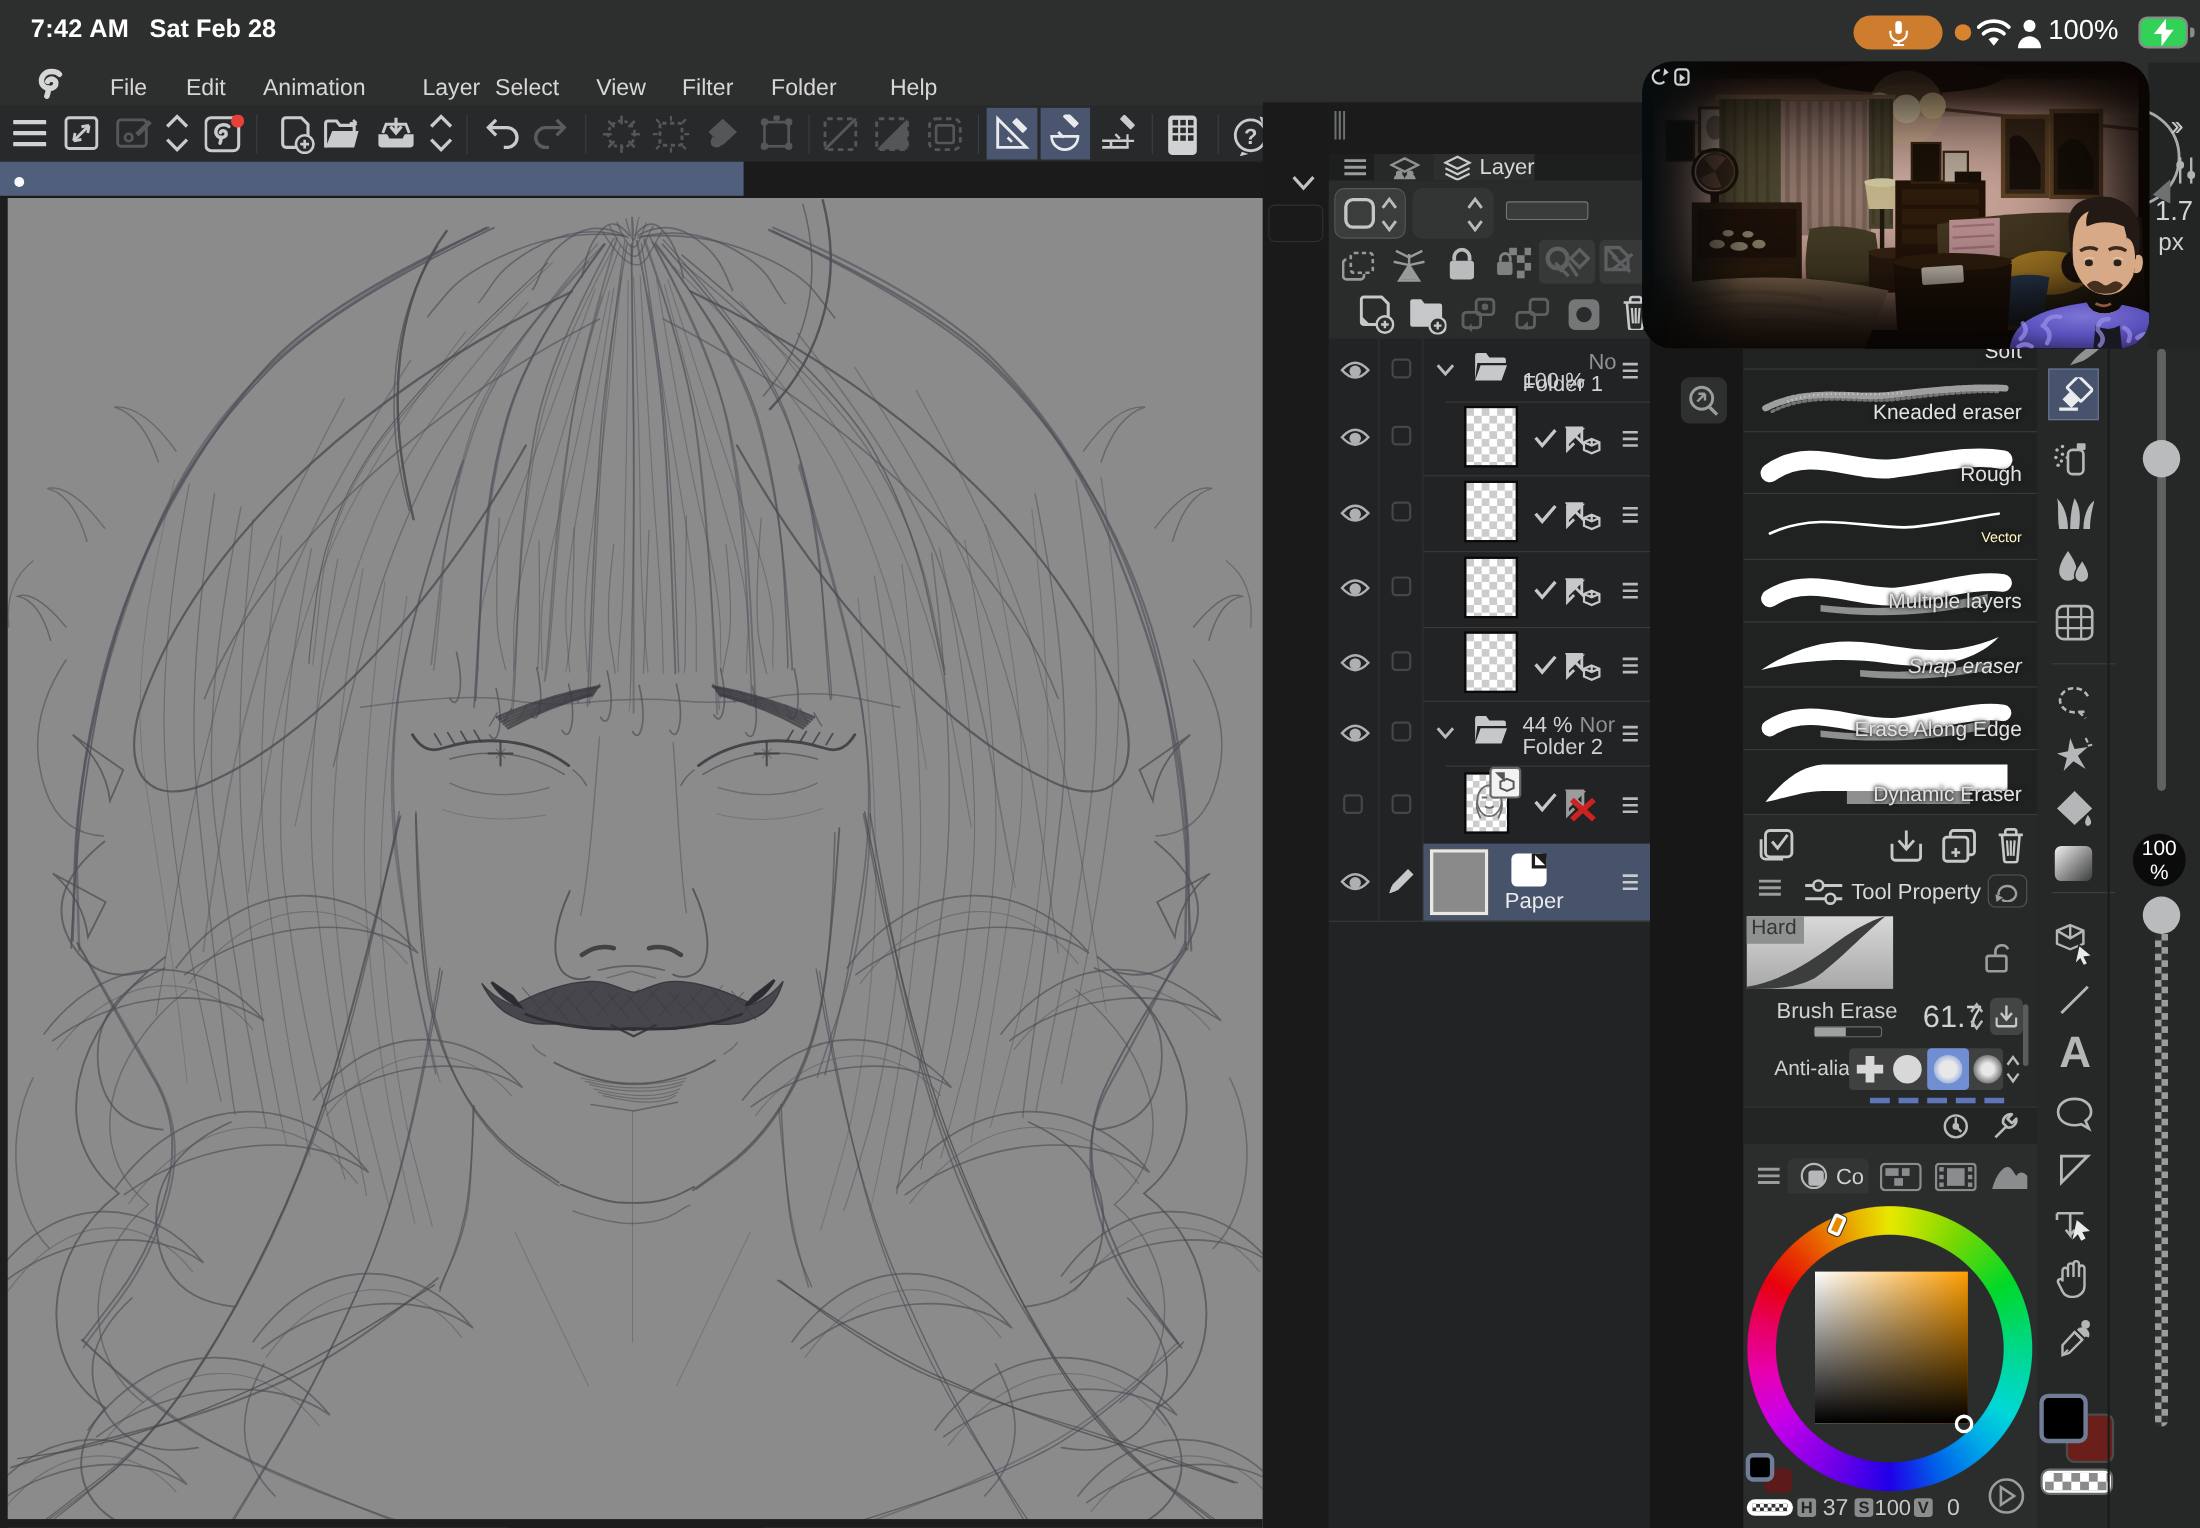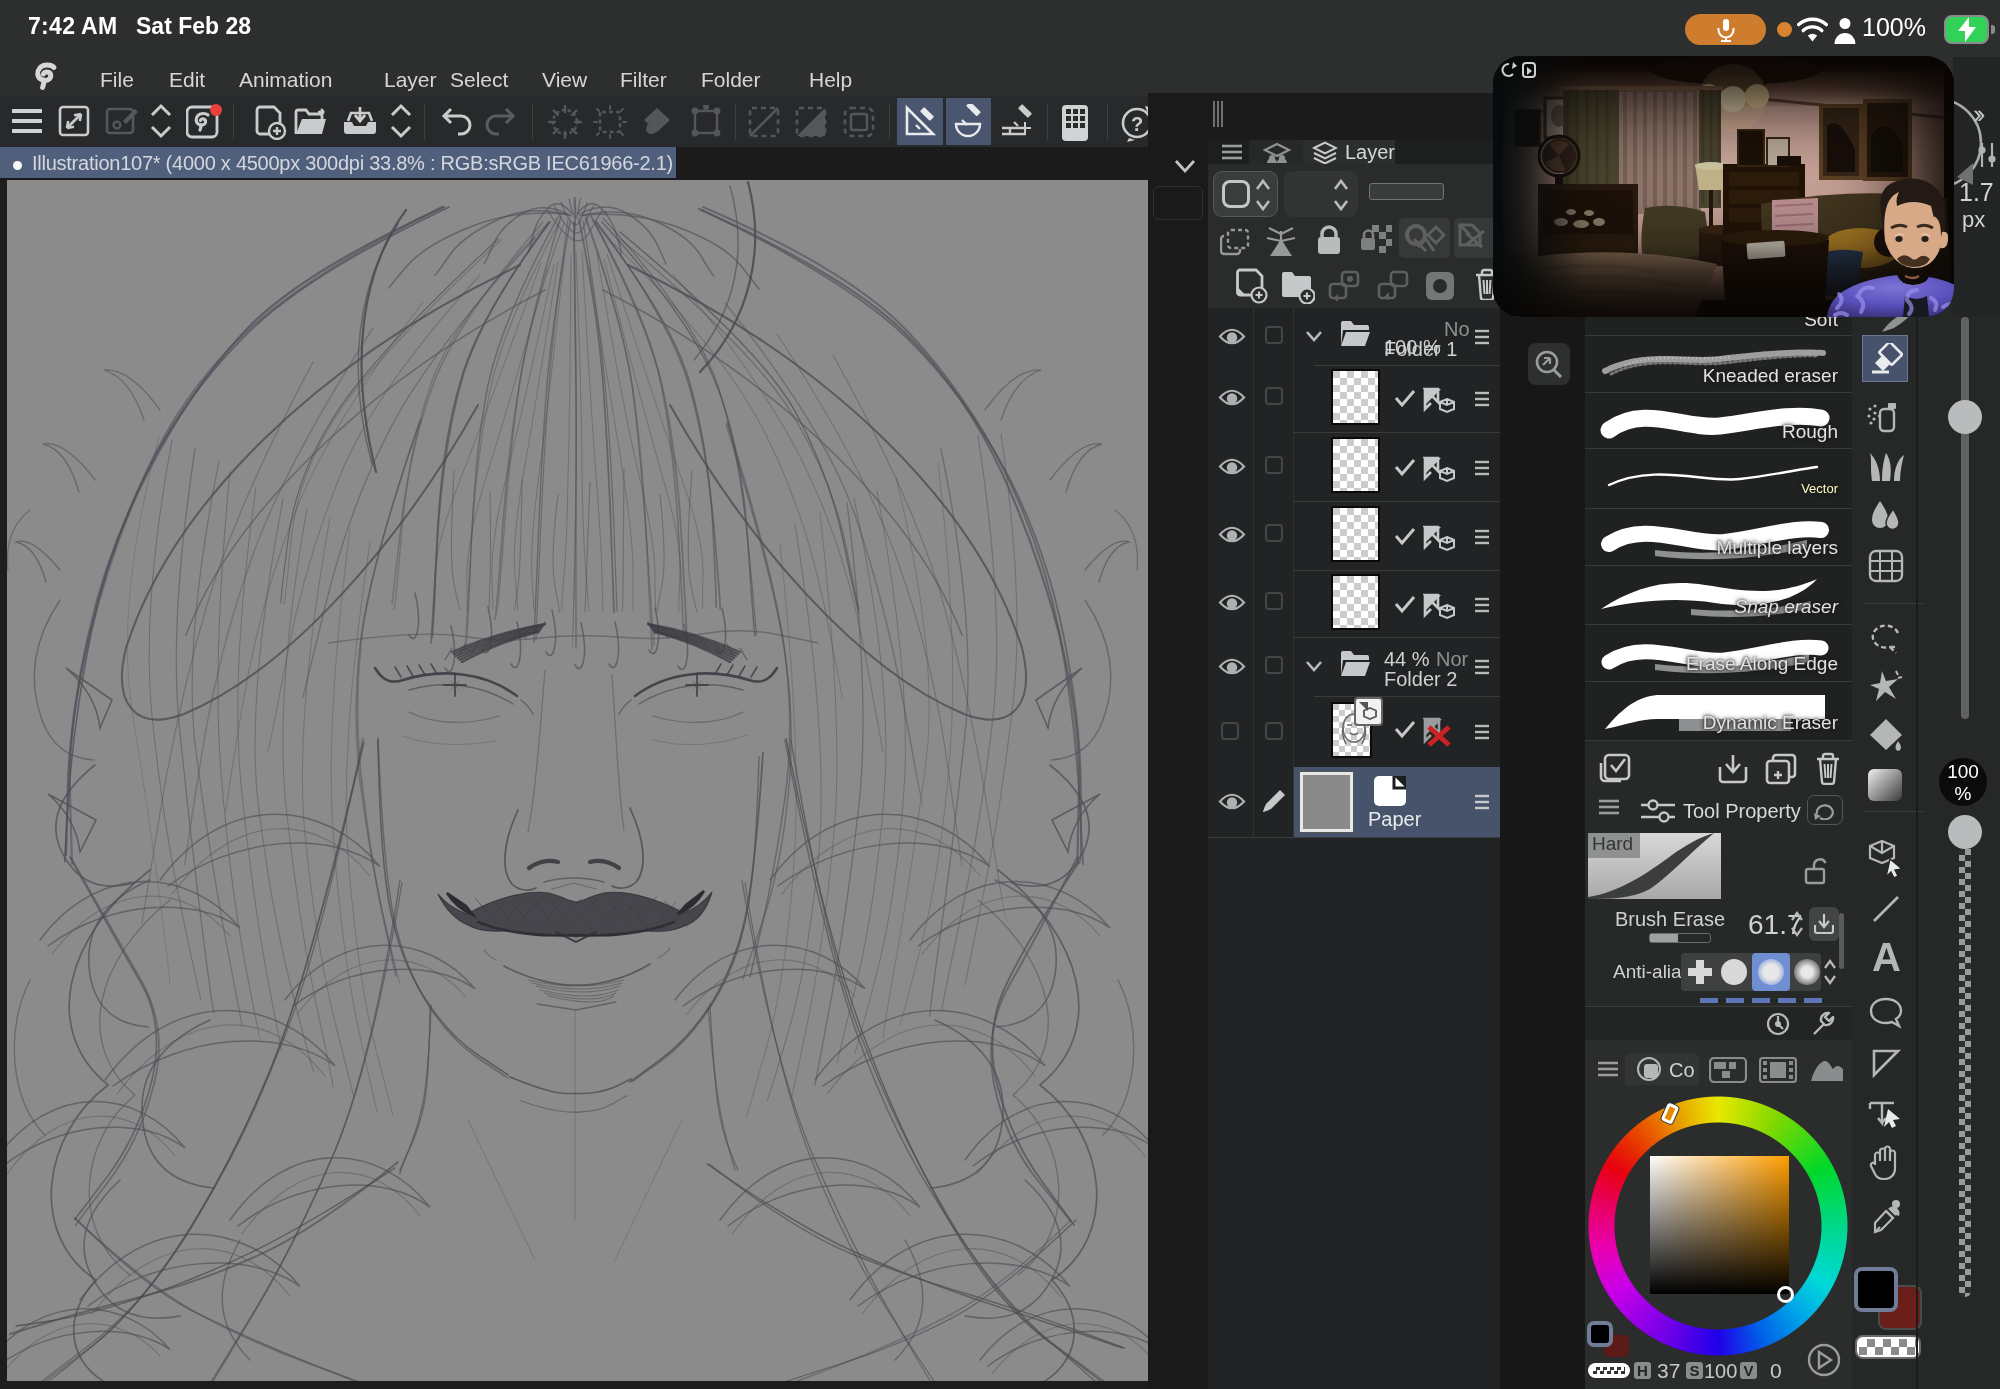--- a/index.html
+++ b/index.html
@@ -215,21 +215,20 @@
  <circle cx="18" cy="19" r="14" fill="none" stroke="#c9cbcc" stroke-width="2.6"></circle>
  <text x="18" y="27" font-size="20" font-weight="bold" fill="#c9cbcc" text-anchor="middle">?</text>
  <path d="M28 9 a14 14 0 0 0 -4 -3 M28 9 h6 m-6 0 v-6" stroke="#c9cbcc" stroke-width="0" fill="none"></path>
  <path d="M26 2 l8 2 -5 6" fill="#c9cbcc"></path>
  <path d="M10 34 l-2 4 8 -2" fill="#c9cbcc"></path>
 </svg>
 
 <div class="abs" style="left:0;top:147px;width:1208px;height:33px;background:#1b1b1c;"></div>
 <div class="abs" style="left:0;top:147px;width:676px;height:31px;background:#50607c;"></div>
 <div class="abs" style="left:13px;top:161px;width:9px;height:9px;border-radius:50%;background:#fafafa;"></div>
-<div class="abs" style="left:32px;top:152px;color:#d3d7dd;font-size:20px;letter-spacing:-0.25px;">Illustration107* (4000 x 4500px 300dpi 33.8% : RGB:sRGB IEC61966-2.1)</div>
 
 <div id="canvaswrap" class="abs" style="left:0;top:180px;width:1148px;height:1209px;background:#8b8b8b;">
 
 <svg width="1148" height="1209" viewBox="0 0 1148 1209" style="position:absolute;left:0;top:0">
 <path d="M566 34 Q515 29 470 47 Q425 65 407 86 T389 108" fill="none" stroke="#50505a" stroke-width="1.5" stroke-opacity="0.65" stroke-linecap="round"></path>
 <path d="M568 35 Q529 24 495 41 Q462 57 449 76 T435 95" fill="none" stroke="#50505a" stroke-width="1.5" stroke-opacity="0.65" stroke-linecap="round"></path>
 <path d="M571 36 Q545 21 523 33 Q501 46 493 65 T484 83" fill="none" stroke="#50505a" stroke-width="1.5" stroke-opacity="0.65" stroke-linecap="round"></path>
 <path d="M572 34 Q559 17 548 28 Q537 39 533 55 T529 72" fill="none" stroke="#50505a" stroke-width="1.5" stroke-opacity="0.65" stroke-linecap="round"></path>
 <path d="M575 34 Q574 11 575 20 Q576 30 575 45 T574 60" fill="none" stroke="#50505a" stroke-width="1.5" stroke-opacity="0.65" stroke-linecap="round"></path>
 <path d="M577 34 Q591 17 601 28 Q612 39 617 56 T621 73" fill="none" stroke="#50505a" stroke-width="1.5" stroke-opacity="0.65" stroke-linecap="round"></path>

